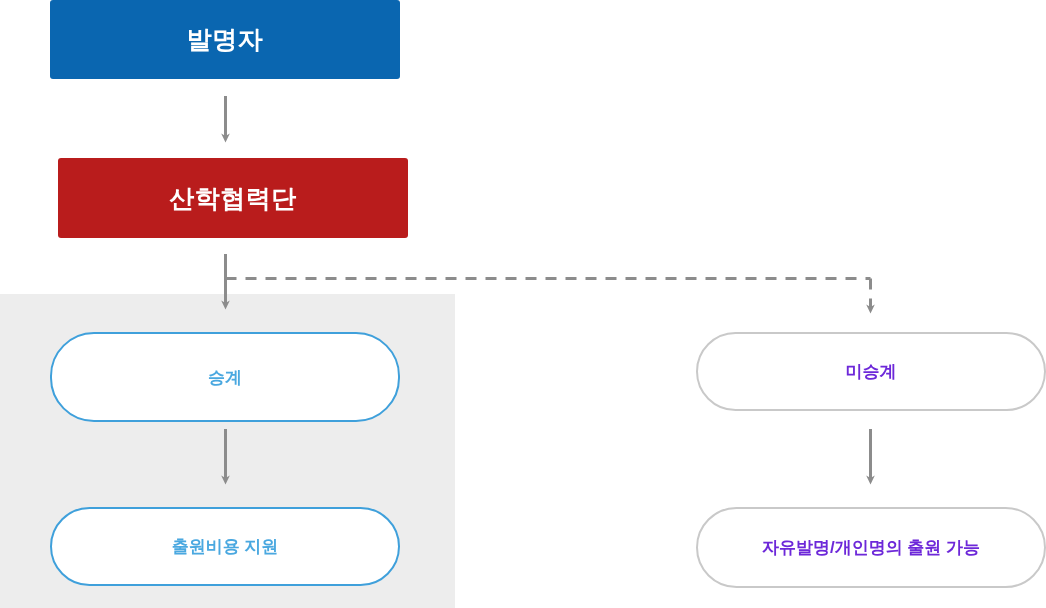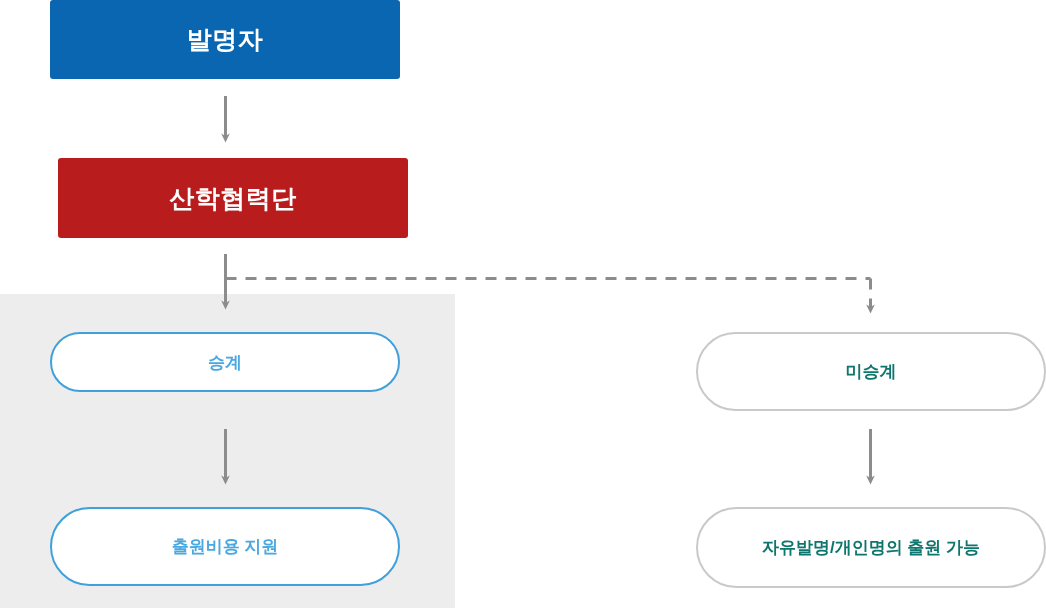--- a/index.html
+++ b/index.html
@@ -68,24 +68,24 @@
     font-weight: bold;
     text-align: center;
     padding: 0 18px;
   }
   .pill-active {
     border: 2px solid #3fa0db;
     color: #4aa8e0;
   }
   .pill-muted {
     border: 2px solid #c9c9c9;
-    color: #0f766e;
+    color: #6d28d9;
     justify-content: center;
   }
-  .node-succession   { left: 50px;  top: 332px; width: 350px; height: 60px; }
+  .node-succession   { left: 50px;  top: 332px; width: 350px; height: 90px; }
   .node-cost-support { left: 50px;  top: 507px; width: 350px; height: 79px; justify-content: center; }
   .node-no-succession{ left: 696px; top: 332px; width: 350px; height: 79px; }
   .node-free-filing  { left: 696px; top: 507px; width: 350px; height: 81px; }
 
   
   .connector-layer {
     position: absolute;
     left: 0; top: 0;
     width: 1046px;
     height: 608px;

